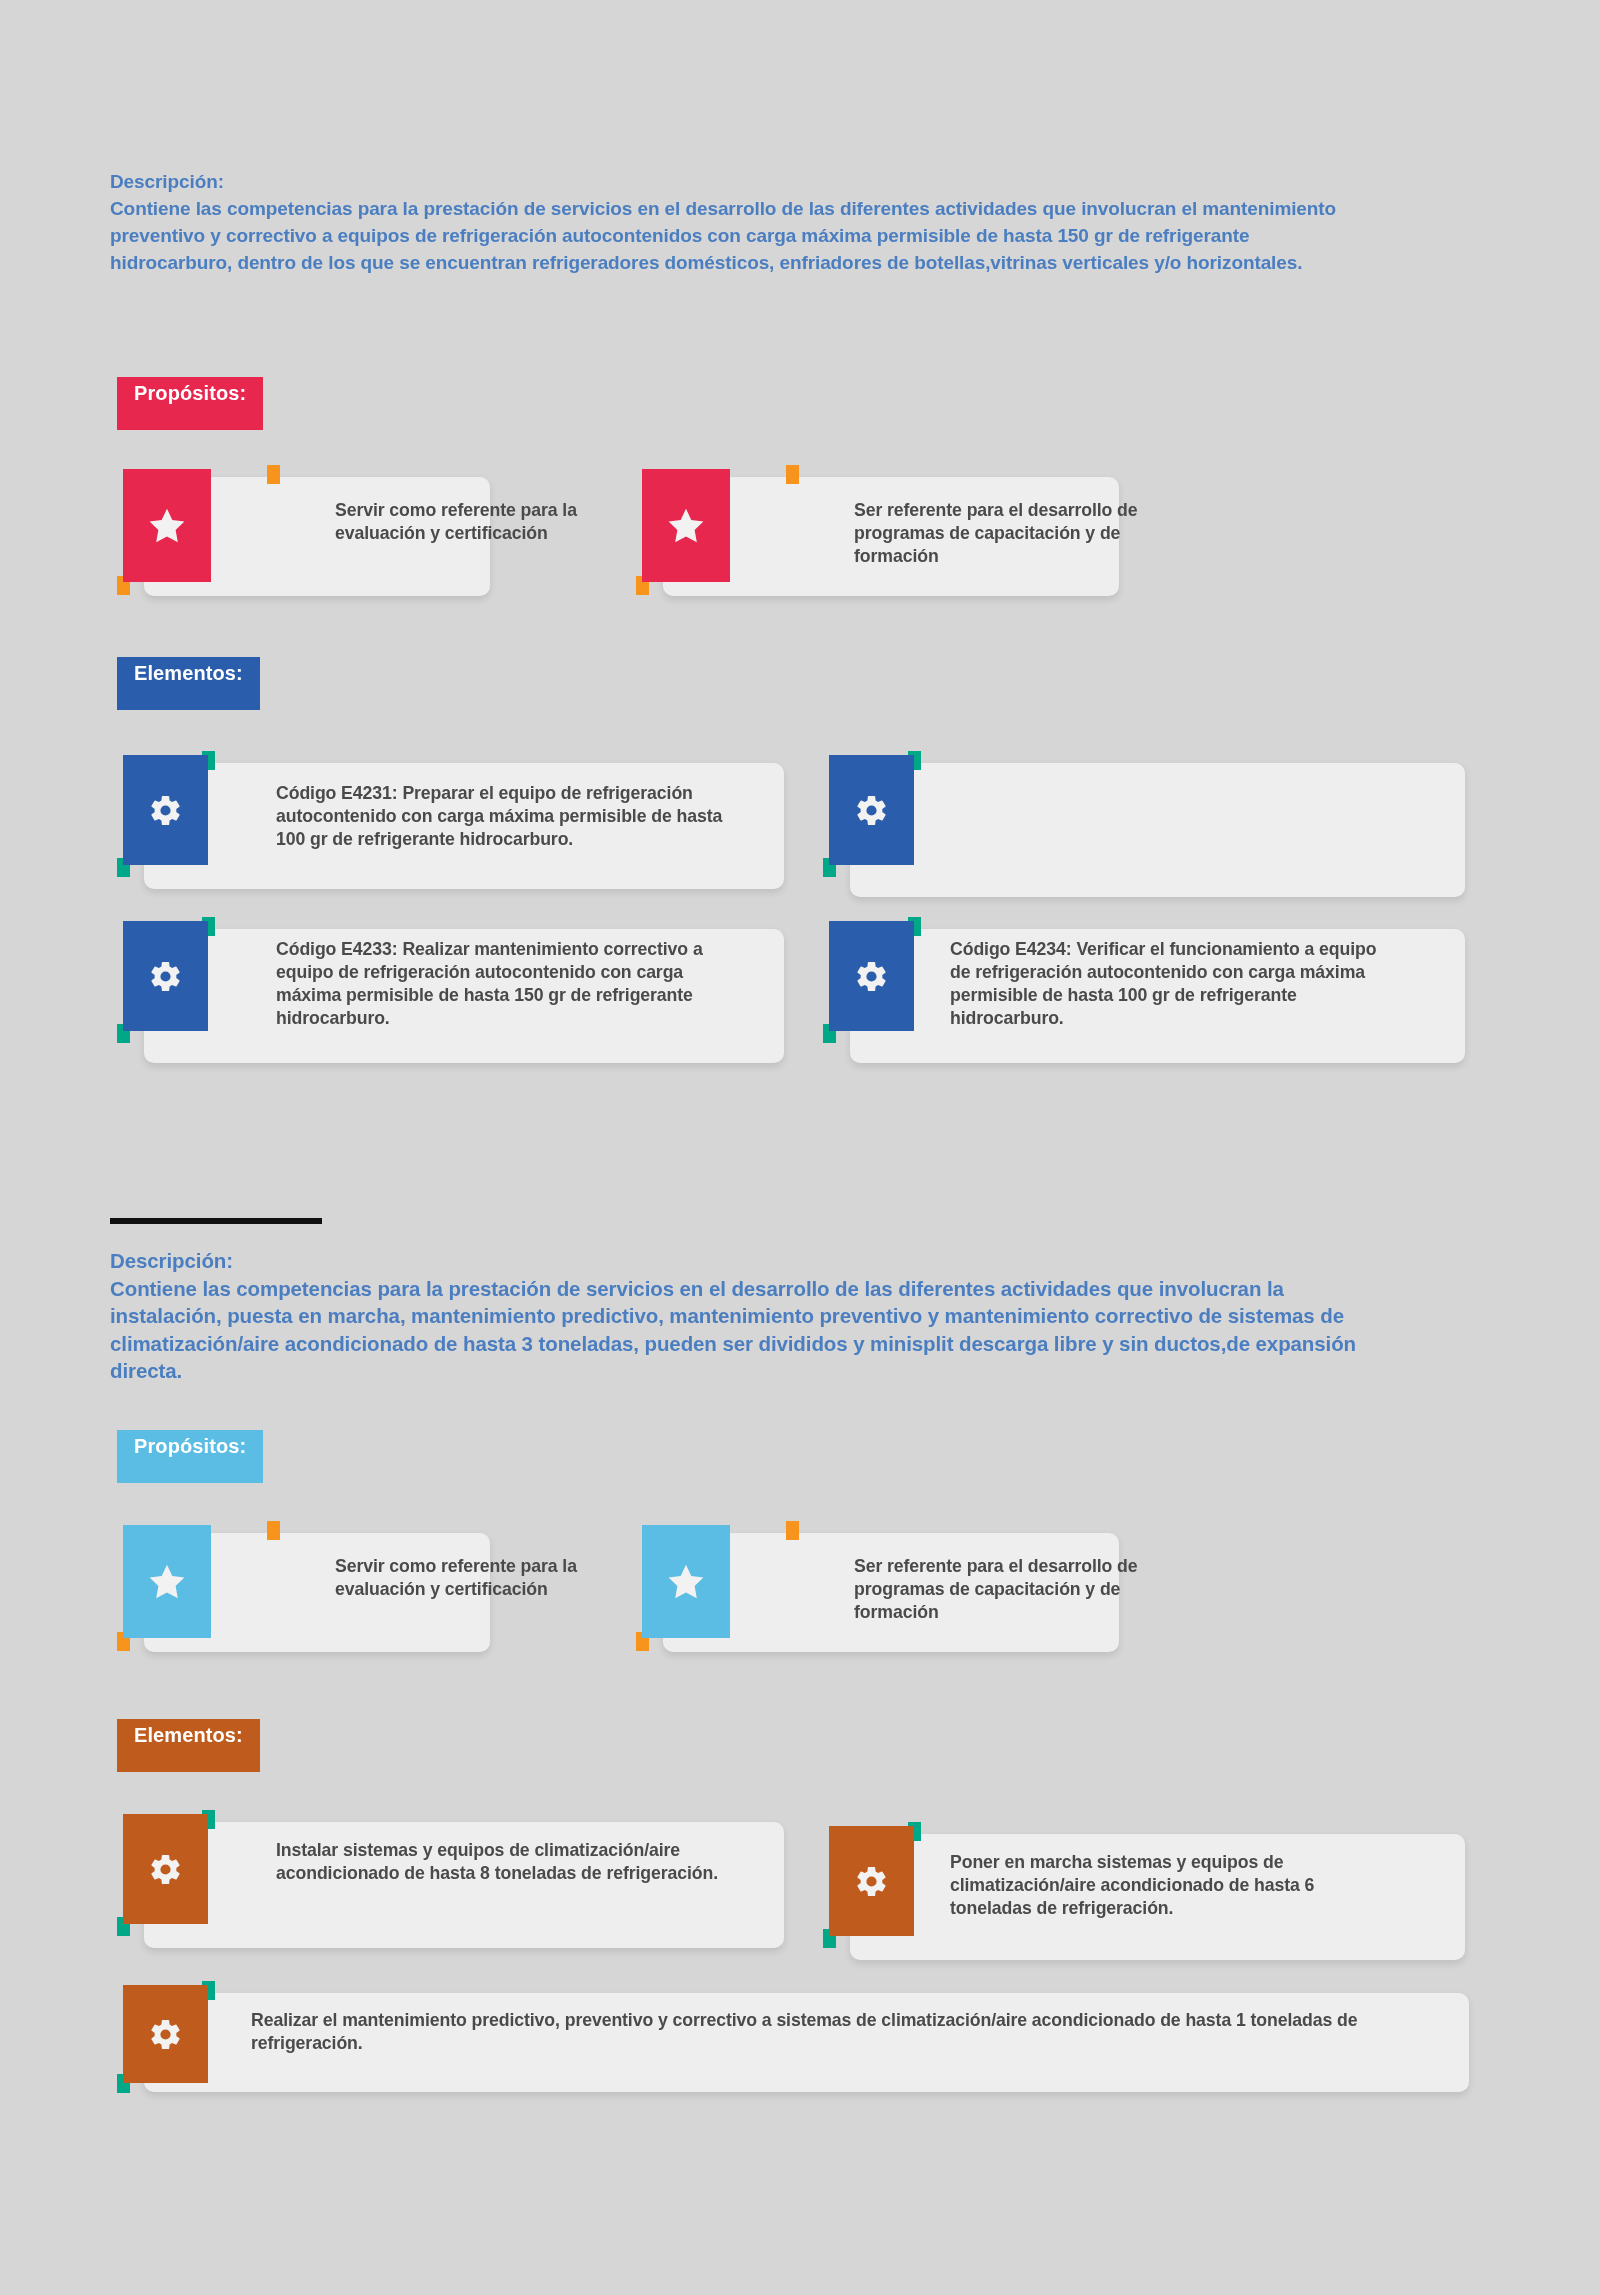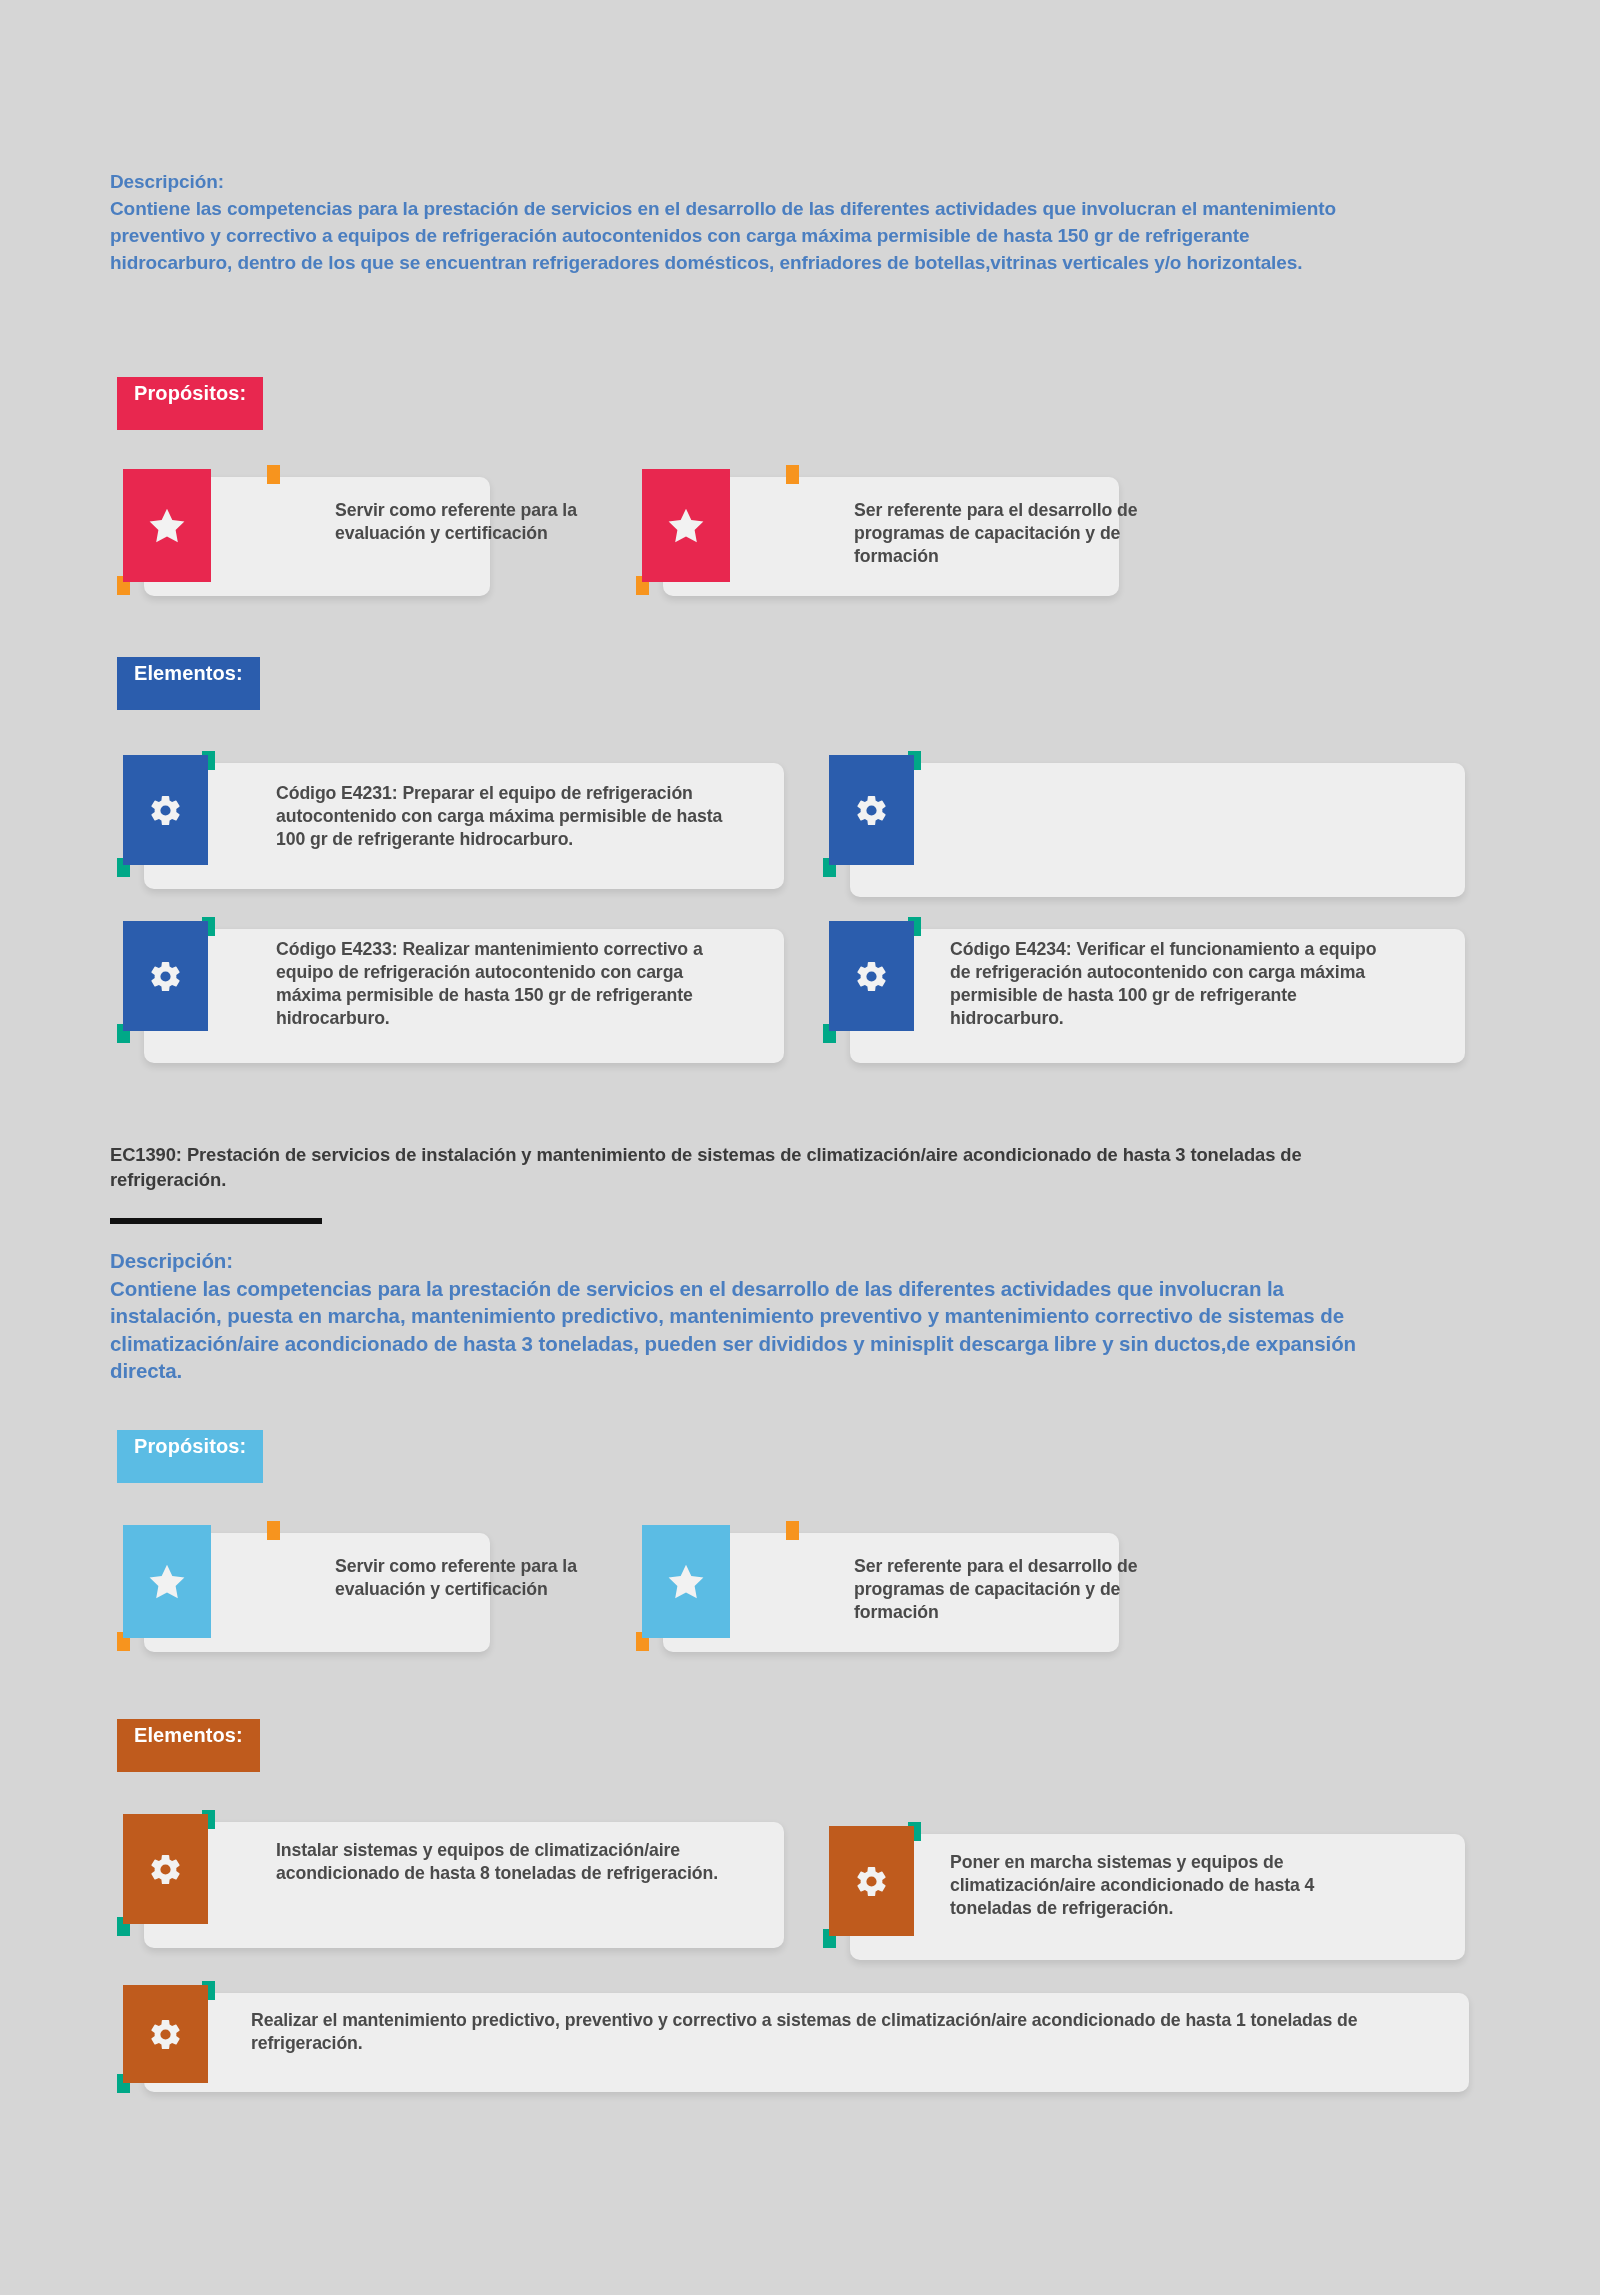--- a/index.html
+++ b/index.html
@@ -203,21 +203,20 @@
     <div class="acc acc-tr" style="left:92px; top:5.7px; background:#00a887;"></div>
     <div class="acc acc-bl" style="left:7px; top:113px; background:#00a887;"></div>
     <div class="badge" style="left:12.7px; top:10px; width:85px; height:110px; background:#2b5dad;">
       <svg class="gear" width="35" height="35" viewBox="0 0 24 24">
         <path fill="#f2f2f2" d="M19.4 13a7.6 7.6 0 000-2l2.1-1.6a.5.5 0 00.1-.6l-2-3.4a.5.5 0 00-.6-.2l-2.5 1a7.3 7.3 0 00-1.7-1L14.5 2.4a.5.5 0 00-.5-.4h-4a.5.5 0 00-.5.4L9.2 5.2a7.3 7.3 0 00-1.7 1l-2.5-1a.5.5 0 00-.6.2l-2 3.4a.5.5 0 00.1.6L4.6 11a7.6 7.6 0 000 2l-2.1 1.6a.5.5 0 00-.1.6l2 3.4a.5.5 0 00.6.2l2.5-1a7.3 7.3 0 001.7 1l.3 2.8a.5.5 0 00.5.4h4a.5.5 0 00.5-.4l.3-2.8a7.3 7.3 0 001.7-1l2.5 1a.5.5 0 00.6-.2l2-3.4a.5.5 0 00-.1-.6zM12 15.5A3.5 3.5 0 1115.5 12 3.5 3.5 0 0112 15.5z"></path>
       </svg>
     </div>
     <div class="panel-inner" style="left:134px; top:27px; width:445px;"><b>Código E4234:</b><span> Verificar el funcionamiento a equipo de refrigeración autocontenido con carga máxima permisible de hasta 100 gr de refrigerante hidrocarburo.</span></div>
   </div>
 
-  <div class="ec-head" style="left:110px; top:1125px; width:1293px;"><b>EC1390:</b><span> Prestación de servicios de instalación y mantenimiento de sistemas de climatización/aire acondicionado de hasta 3 toneladas de refrigeración.</span></div>
   <div class="rule" style="left:110px; top:1201px; width:212px; height:6.4px;"></div>
 
   <div class="desc desc-2">
     <span class="desc-label">Descripción:</span>
     <span class="desc-body">Contiene las competencias para la prestación de servicios en el desarrollo de las diferentes actividades que involucran la instalación, puesta en marcha, mantenimiento predictivo, mantenimiento preventivo y mantenimiento correctivo de sistemas de climatización/aire acondicionado de hasta 3 toneladas, pueden ser divididos y minisplit descarga libre y sin ductos,de expansión directa.</span>
   </div>
 
   <div class="chip chip-prop-2">Propósitos:</div>
 
   <div class="card" style="left:110px; top:1498px; width:382px; height:134px;">
@@ -262,21 +261,21 @@
 
   <div class="card" style="left:816px; top:1799px; width:622px; height:141px;">
     <div class="panel" style="width:615px; height:126px;"></div>
     <div class="acc acc-tr" style="left:92px; top:5.7px; background:#00a887;"></div>
     <div class="acc acc-bl" style="left:7px; top:113px; background:#00a887;"></div>
     <div class="badge" style="left:12.7px; top:10px; width:85px; height:110px; background:#bf5b1d;">
       <svg class="gear" width="35" height="35" viewBox="0 0 24 24">
         <path fill="#f2f2f2" d="M19.4 13a7.6 7.6 0 000-2l2.1-1.6a.5.5 0 00.1-.6l-2-3.4a.5.5 0 00-.6-.2l-2.5 1a7.3 7.3 0 00-1.7-1L14.5 2.4a.5.5 0 00-.5-.4h-4a.5.5 0 00-.5.4L9.2 5.2a7.3 7.3 0 00-1.7 1l-2.5-1a.5.5 0 00-.6.2l-2 3.4a.5.5 0 00.1.6L4.6 11a7.6 7.6 0 000 2l-2.1 1.6a.5.5 0 00-.1.6l2 3.4a.5.5 0 00.6.2l2.5-1a7.3 7.3 0 001.7 1l.3 2.8a.5.5 0 00.5.4h4a.5.5 0 00.5-.4l.3-2.8a7.3 7.3 0 001.7-1l2.5 1a.5.5 0 00.6-.2l2-3.4a.5.5 0 00-.1-.6zM12 15.5A3.5 3.5 0 1115.5 12 3.5 3.5 0 0112 15.5z"></path>
       </svg>
     </div>
-    <div class="panel-inner" style="left:134px; top:35px; width:445px;">Poner en marcha sistemas y equipos de climatización/aire acondicionado de hasta 4 toneladas de refrigeración.</div>
+    <div class="panel-inner" style="left:134px; top:35px; width:445px;">Poner en marcha sistemas y equipos de climatización/aire acondicionado de hasta 6 toneladas de refrigeración.</div>
   </div>
 
   <div class="card" style="left:110px; top:1958px; width:1329px; height:113px;">
     <div class="panel" style="width:1325px; height:99px;"></div>
     <div class="acc acc-tr" style="left:92px; top:5.7px; background:#00a887;"></div>
     <div class="acc acc-bl" style="left:7px; top:99px; background:#00a887;"></div>
     <div class="badge" style="left:12.7px; top:10px; width:85px; height:98px; background:#bf5b1d;">
       <svg class="gear" width="35" height="35" viewBox="0 0 24 24">
         <path fill="#f2f2f2" d="M19.4 13a7.6 7.6 0 000-2l2.1-1.6a.5.5 0 00.1-.6l-2-3.4a.5.5 0 00-.6-.2l-2.5 1a7.3 7.3 0 00-1.7-1L14.5 2.4a.5.5 0 00-.5-.4h-4a.5.5 0 00-.5.4L9.2 5.2a7.3 7.3 0 00-1.7 1l-2.5-1a.5.5 0 00-.6.2l-2 3.4a.5.5 0 00.1.6L4.6 11a7.6 7.6 0 000 2l-2.1 1.6a.5.5 0 00-.1.6l2 3.4a.5.5 0 00.6.2l2.5-1a7.3 7.3 0 001.7 1l.3 2.8a.5.5 0 00.5.4h4a.5.5 0 00.5-.4l.3-2.8a7.3 7.3 0 001.7-1l2.5 1a.5.5 0 00.6-.2l2-3.4a.5.5 0 00-.1-.6zM12 15.5A3.5 3.5 0 1115.5 12 3.5 3.5 0 0112 15.5z"></path>
       </svg>

